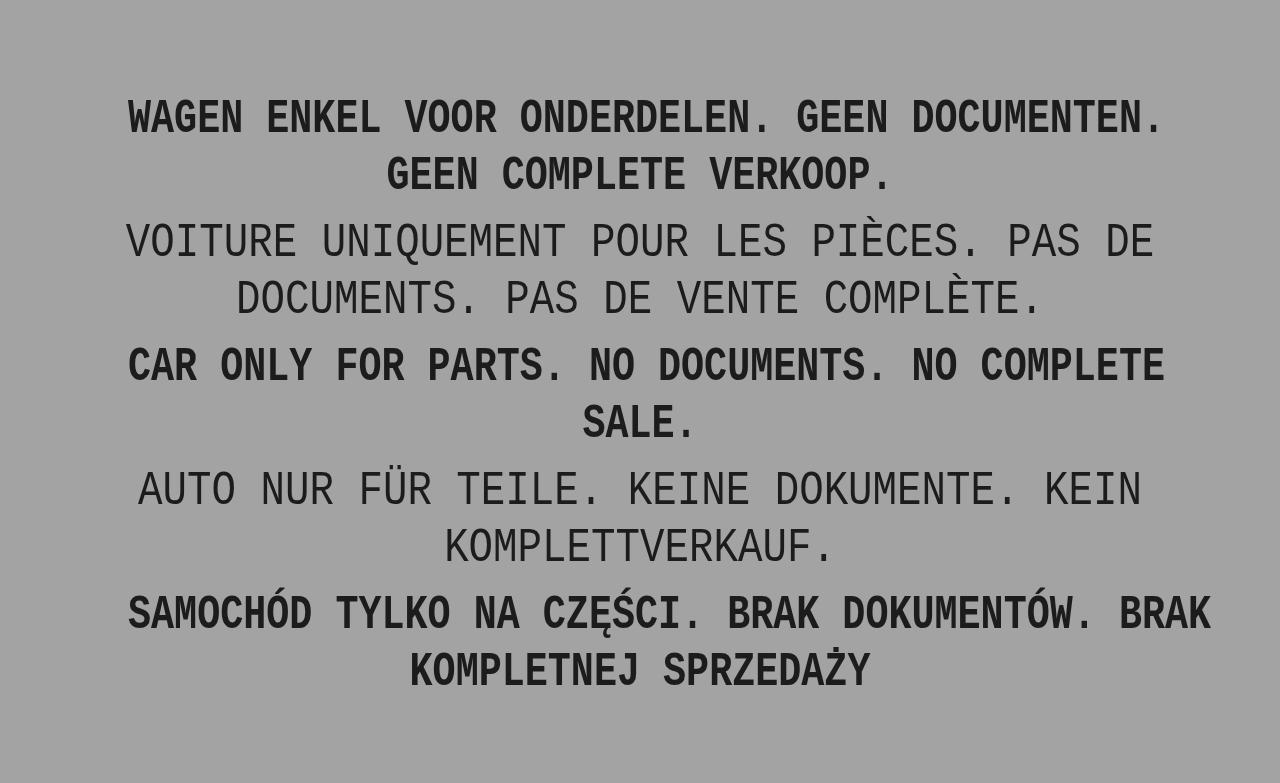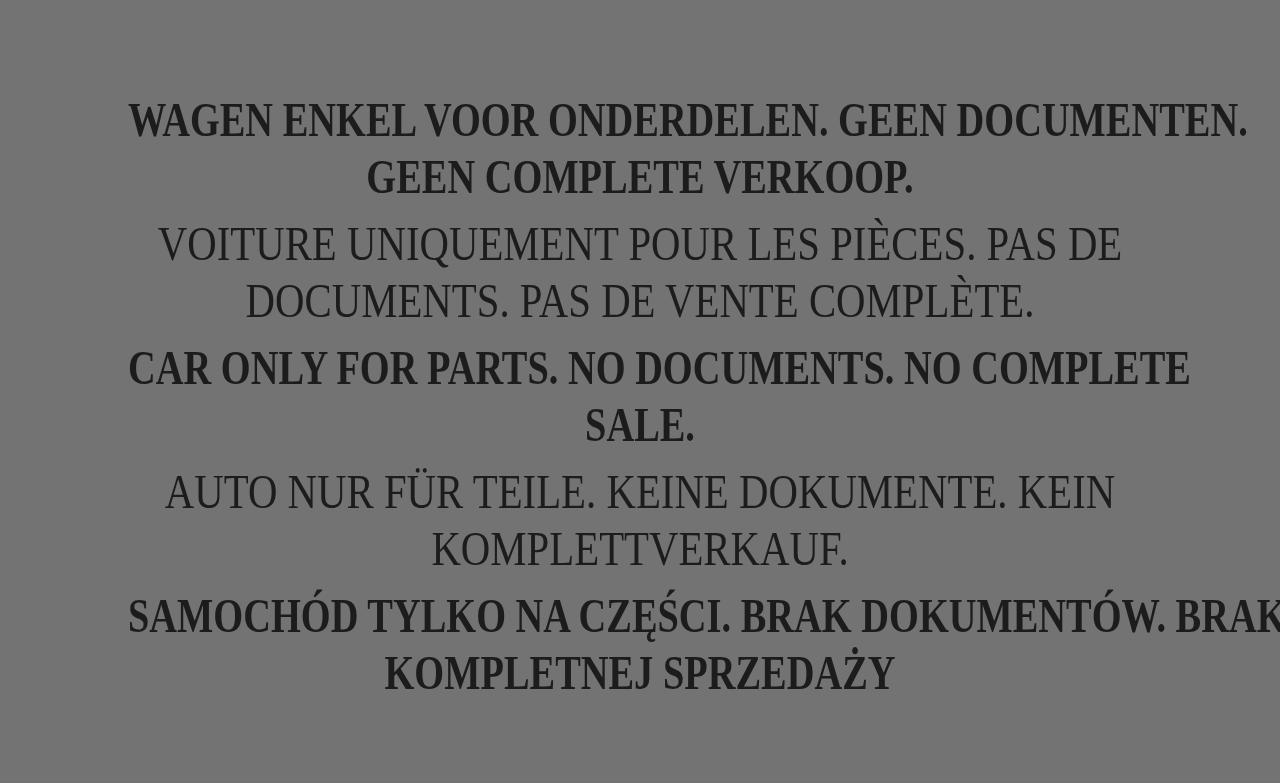--- a/index.html
+++ b/index.html
@@ -7,22 +7,22 @@
     padding: 0;
     width: 1280px;
     height: 783px;
     overflow: hidden;
     background: #fdfdfd;
   }
   .page {
     position: relative;
     width: 1280px;
     height: 783px;
-    background: #737373;
-    font-family: Liberation Serif, serif;
+    background: #a3a3a3;
+    font-family: Liberation Mono, monospace;
     color: #1c1c1c;
     box-sizing: border-box;
     padding-top: 91px;
   }
   .para {
     margin: 0 0 10px 0;
     text-align: center;
     transform-origin: 50% 50%;
   }
   .para.bold {

